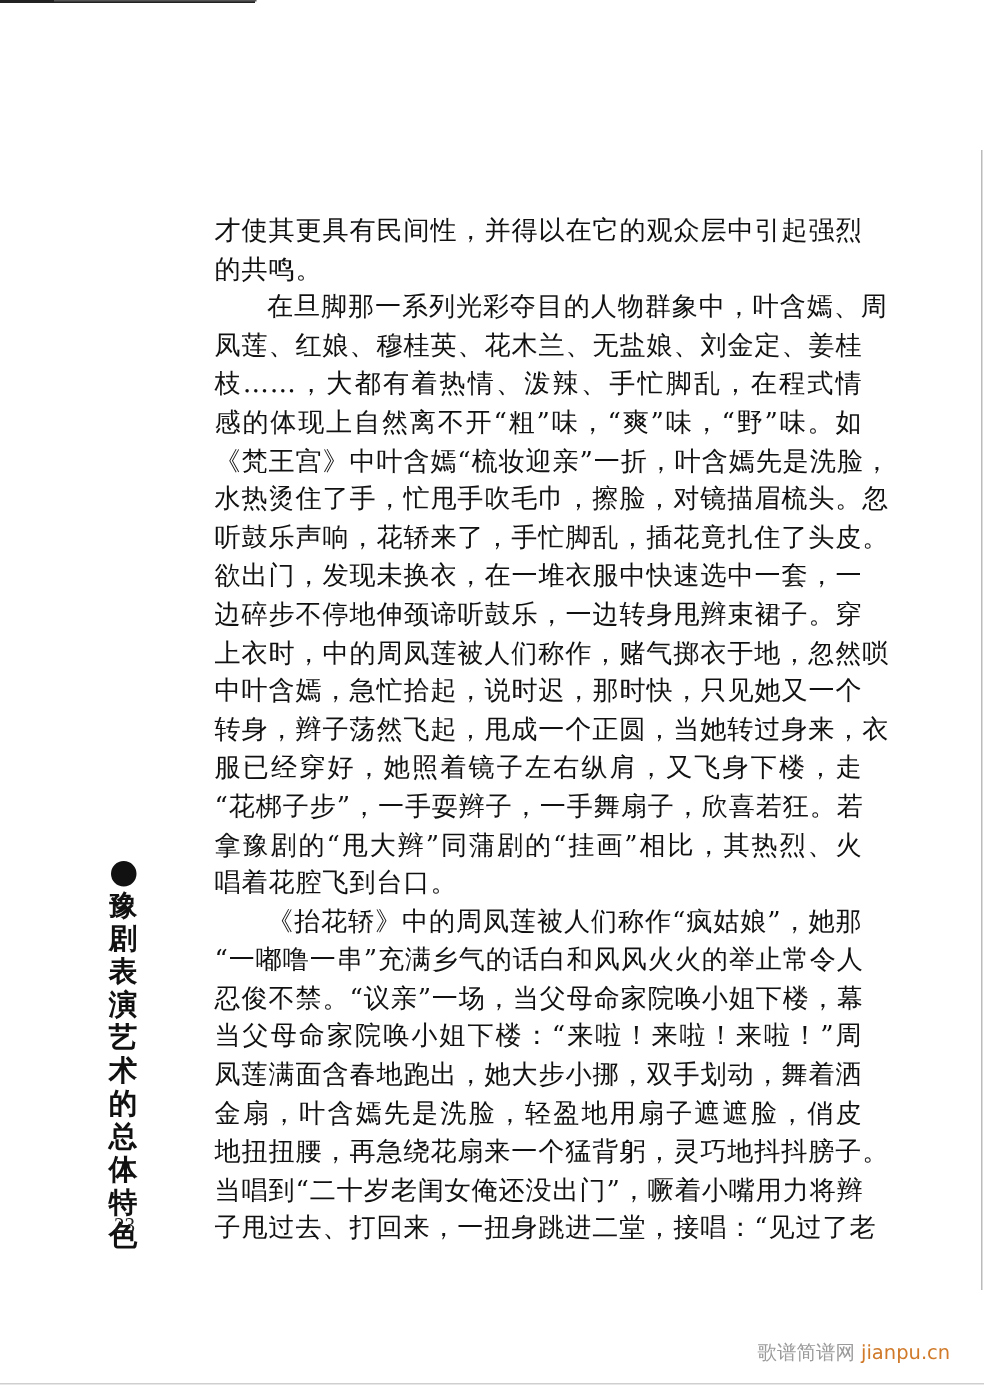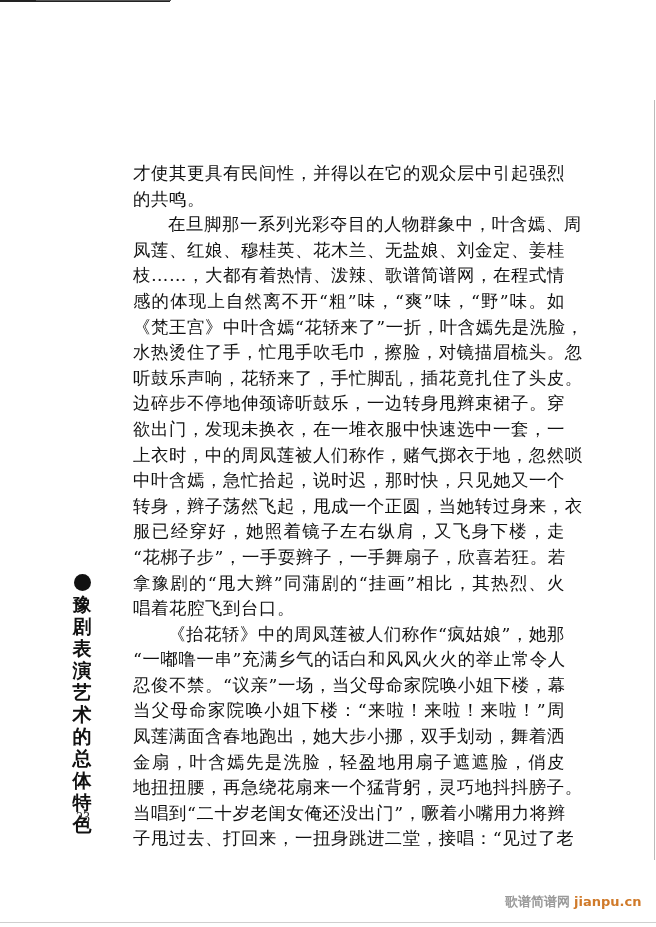--- a/index.html
+++ b/index.html
@@ -34,24 +34,23 @@
     background: #bbb;
   }
   .scan-edge-bottom {
     position: absolute;
     left: 0; bottom: 4px;
     width: 656px; height: 1px;
     background: #cfcfcf;
   }
   .body-text {
     position: absolute;
-    left: 133px;
+    left: 143px;
     top: 142px;
     width: 432px;
-    margin-top: 19px;
   }
   .line {
     height: 25.6px;
     line-height: 25.6px;
     font-size: 17.4px;
     white-space: nowrap;
     letter-spacing: 0.6px;
     text-align: justify;
     text-align-last: justify;
   }
@@ -94,21 +93,20 @@
     font-size: 14px;
     color: #222;
   }
   .watermark {
     position: absolute;
     left: 505px;
     top: 893px;
     white-space: nowrap;
     font-size: 13px;
     color: #9a9a9a;
-    font-weight: bold;
   }
   .watermark .cn {
     font-family: "DejaVu Serif", serif;
   }
   .watermark .en {
     font-family: "DejaVu Sans", sans-serif;
     color: #d07a2a;
     margin-left: 4px;
   }
 </style>
@@ -118,27 +116,27 @@
 <div class="scan-edge-top"></div>
 <div class="scan-edge-top2"></div>
 <div class="scan-edge-right"></div>
 <div class="scan-edge-bottom"></div>
 
 <div class="body-text">
   <div class="line">才使其更具有民间性，并得以在它的观众层中引起强烈</div>
   <div class="line last">的共鸣。</div>
   <div class="line indent">在旦脚那一系列光彩夺目的人物群象中，叶含嫣、周</div>
   <div class="line">凤莲、红娘、穆桂英、花木兰、无盐娘、刘金定、姜桂</div>
-  <div class="line">枝……，大都有着热情、泼辣、歌谱简谱网，在程式情</div>
+  <div class="line">枝……，大都有着热情、泼辣、手忙脚乱，在程式情</div>
   <div class="line">感的体现上自然离不开“粗”味，“爽”味，“野”味。如</div>
-  <div class="line">《梵王宫》中叶含嫣“花轿来了”一折，叶含嫣先是洗脸，</div>
+  <div class="line">《梵王宫》中叶含嫣“梳妆迎亲”一折，叶含嫣先是洗脸，</div>
   <div class="line">水热烫住了手，忙甩手吹毛巾，擦脸，对镜描眉梳头。忽</div>
   <div class="line">听鼓乐声响，花轿来了，手忙脚乱，插花竟扎住了头皮。</div>
+  <div class="line">欲出门，发现未换衣，在一堆衣服中快速选中一套，一</div>
   <div class="line">边碎步不停地伸颈谛听鼓乐，一边转身甩辫束裙子。穿</div>
-  <div class="line">欲出门，发现未换衣，在一堆衣服中快速选中一套，一</div>
   <div class="line">上衣时，中的周凤莲被人们称作，赌气掷衣于地，忽然唢</div>
   <div class="line">中叶含嫣，急忙拾起，说时迟，那时快，只见她又一个</div>
   <div class="line">转身，辫子荡然飞起，甩成一个正圆，当她转过身来，衣</div>
   <div class="line">服已经穿好，她照着镜子左右纵肩，又飞身下楼，走</div>
   <div class="line">“花梆子步”，一手耍辫子，一手舞扇子，欣喜若狂。若</div>
   <div class="line">拿豫剧的“甩大辫”同蒲剧的“挂画”相比，其热烈、火</div>
   <div class="line last">唱着花腔飞到台口。</div>
   <div class="line indent">《抬花轿》中的周凤莲被人们称作“疯姑娘”，她那</div>
   <div class="line">“一嘟噜一串”充满乡气的话白和风风火火的举止常令人</div>
   <div class="line">忍俊不禁。“议亲”一场，当父母命家院唤小姐下楼，幕</div>

